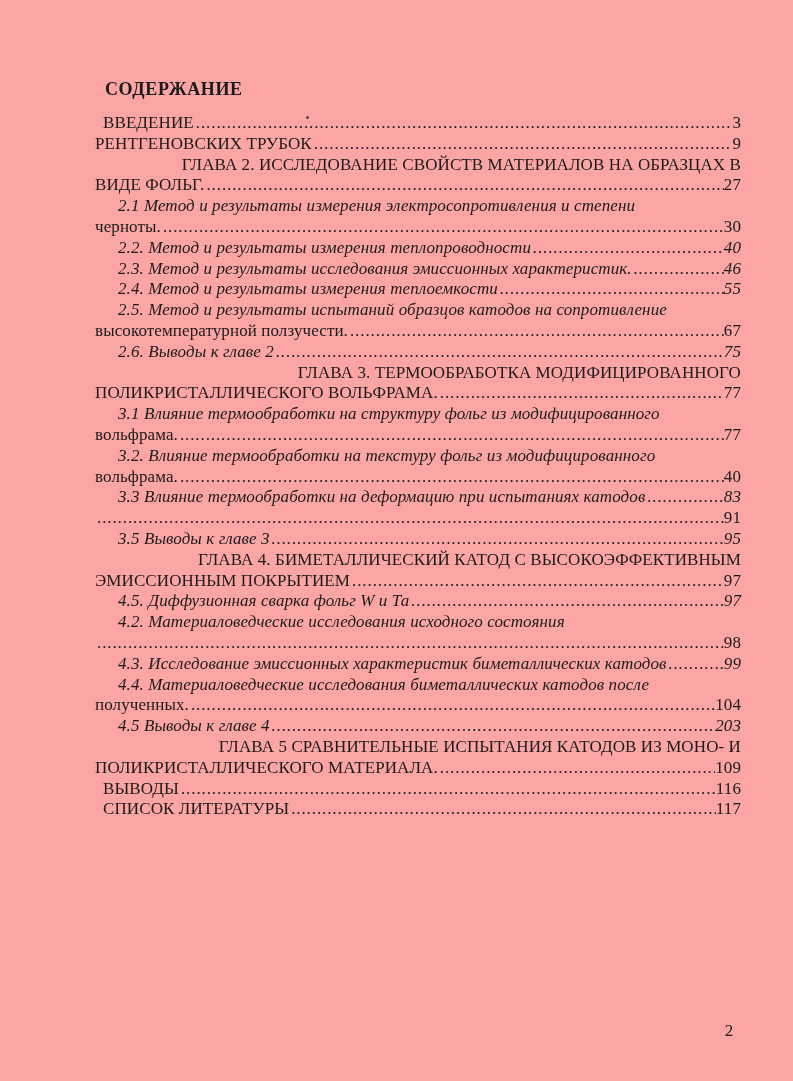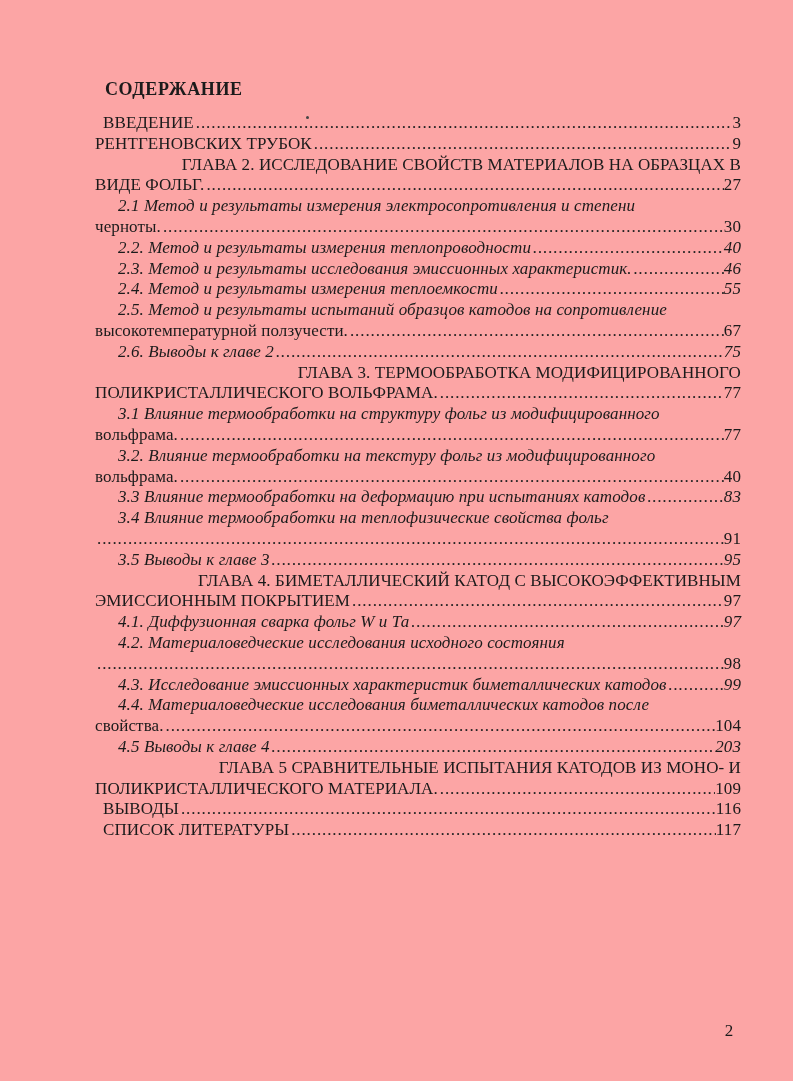--- a/index.html
+++ b/index.html
@@ -183,21 +183,20 @@
           </div>
         </div>
         <div class="entry level1">
           <div class="line first last">
             <span class="txt">3.3 Влияние термообработки на деформацию при испытаниях катодов</span>
             <span class="leader">........................................................................................................................................................................................................</span>
             <span class="pagenum">83</span>
           </div>
         </div>
         <div class="entry level1">
-          <div class="line first"><span class="txt">3.4 Влияние термообработки на теплофизические свойства фольг</span></div>
           <div class="line cont last">
             <span class="leader">........................................................................................................................................................................................................</span>
             <span class="pagenum">91</span>
           </div>
         </div>
         <div class="entry level1">
           <div class="line first last">
             <span class="txt">3.5 Выводы к главе 3 </span>
             <span class="leader">........................................................................................................................................................................................................</span>
             <span class="pagenum">95</span>
@@ -206,21 +205,21 @@
         <div class="entry level0">
           <div class="line first"><span class="txt">ГЛАВА 4. БИМЕТАЛЛИЧЕСКИЙ КАТОД С ВЫСОКОЭФФЕКТИВНЫМ</span></div>
           <div class="line cont last">
             <span class="txt">ЭМИССИОННЫМ ПОКРЫТИЕМ</span>
             <span class="leader">........................................................................................................................................................................................................</span>
             <span class="pagenum">97</span>
           </div>
         </div>
         <div class="entry level1">
           <div class="line first last">
-            <span class="txt">4.1. Диффузионная сварка фольг W и Та</span>
+            <span class="txt">4.5. Диффузионная сварка фольг W и Та</span>
             <span class="leader">........................................................................................................................................................................................................</span>
             <span class="pagenum">97</span>
           </div>
         </div>
         <div class="entry level1">
           <div class="line first"><span class="txt">4.2. Материаловедческие исследования исходного состояния</span></div>
           <div class="line cont last">
             <span class="leader">........................................................................................................................................................................................................</span>
             <span class="pagenum">98</span>
           </div>
@@ -228,21 +227,21 @@
         <div class="entry level1">
           <div class="line first last">
             <span class="txt">4.3. Исследование эмиссионных характеристик биметаллических катодов </span>
             <span class="leader">........................................................................................................................................................................................................</span>
             <span class="pagenum">99</span>
           </div>
         </div>
         <div class="entry level1">
           <div class="line first"><span class="txt">4.4. Материаловедческие исследования биметаллических катодов после</span></div>
           <div class="line cont last">
-            <span class="txt">свойства. </span>
+            <span class="txt">полученных. </span>
             <span class="leader">........................................................................................................................................................................................................</span>
             <span class="pagenum">104</span>
           </div>
         </div>
         <div class="entry level1">
           <div class="line first last">
             <span class="txt">4.5 Выводы к главе 4</span>
             <span class="leader">........................................................................................................................................................................................................</span>
             <span class="pagenum">203</span>
           </div>

